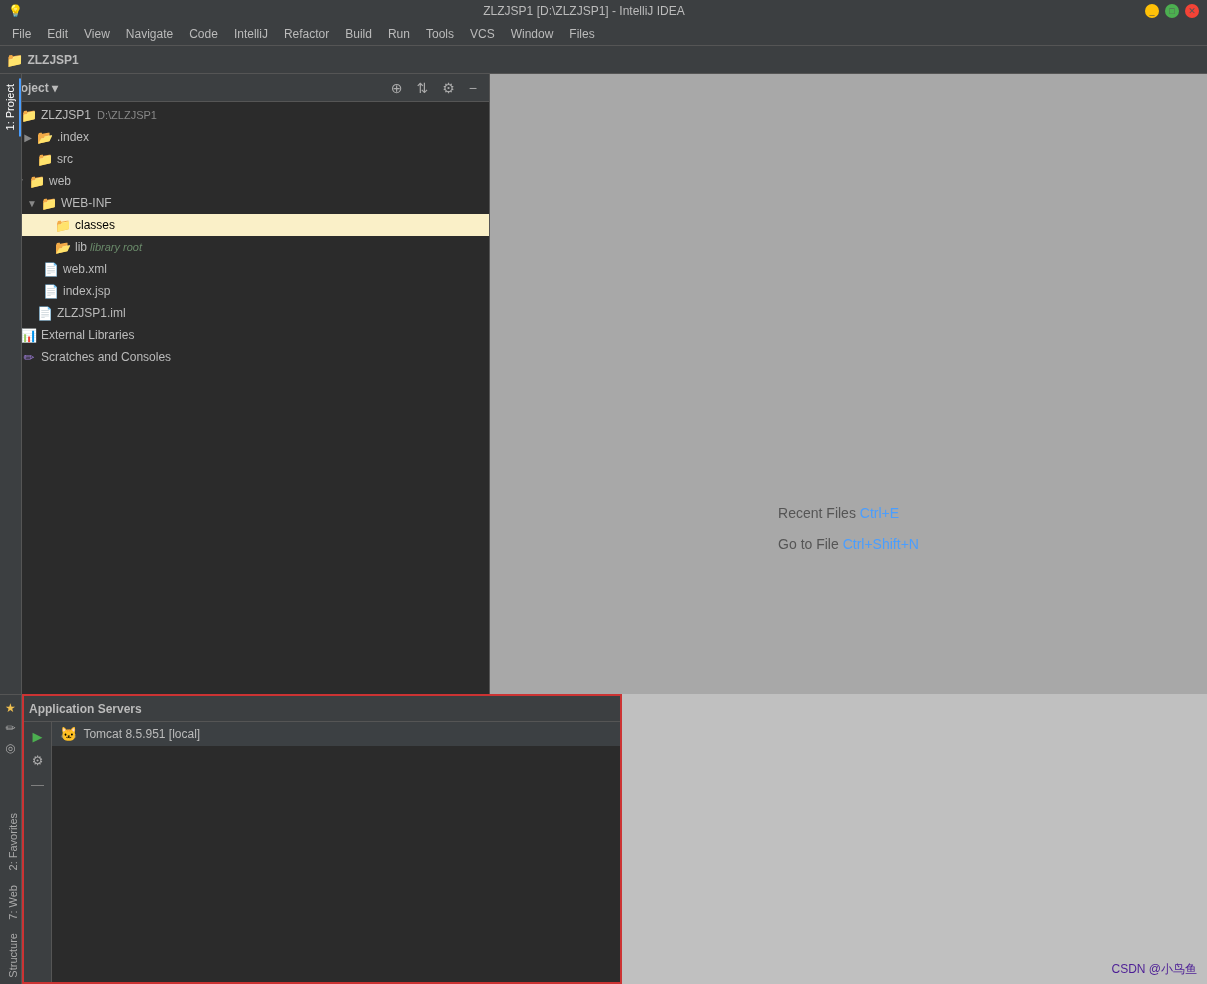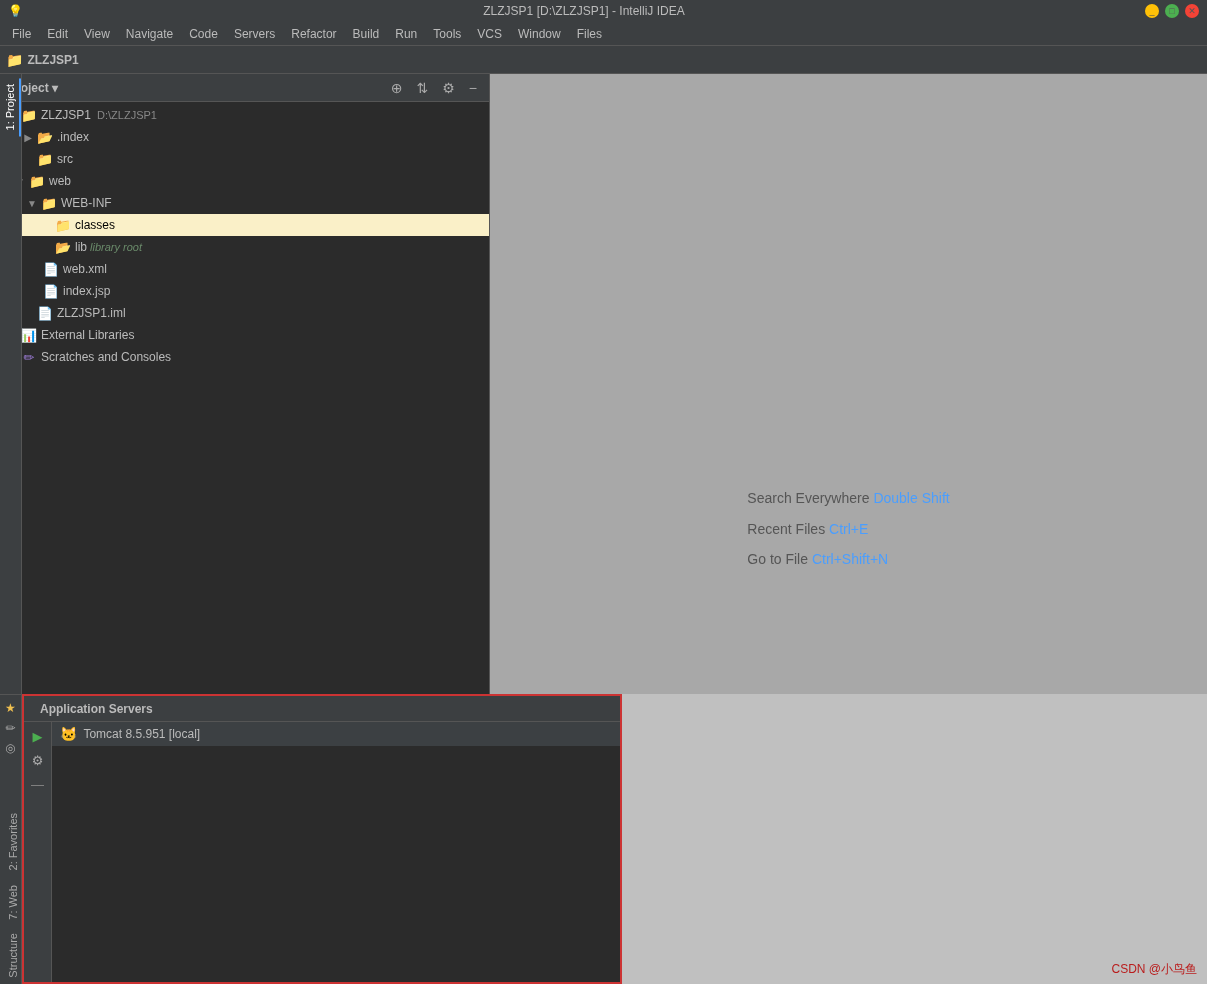--- a/index.html
+++ b/index.html
@@ -164,21 +164,21 @@
       width: 600px;
       display: flex;
       flex-direction: column;
       border: 2px solid #cc3333;
     }
     #app-servers-header {
       height: 26px;
       background: #3c3f41;
       display: flex;
       align-items: center;
-      padding: 0 16px;
+      padding: 0 5px;
       border-bottom: 1px solid #555;
     }
     .panel-title {
       color: #bbbbbb;
       font-size: 12px;
       font-weight: bold;
     }
     #app-servers-content {
       flex: 1;
       background: #2b2b2b;
@@ -234,21 +234,21 @@
       white-space: nowrap;
       width: 22px;
       text-align: center;
     }
 
     
     #watermark {
       position: absolute;
       bottom: 6px;
       right: 10px;
-      color: #b91c1c;
+      color: #4c1d95;
       font-size: 12px;
     }
 
     
     ::-webkit-scrollbar { width: 8px; height: 8px; }
     ::-webkit-scrollbar-track { background: #2b2b2b; }
     ::-webkit-scrollbar-thumb { background: #555; border-radius: 4px; }
 
     .library-root-label {
       color: #6a8a6a;
@@ -296,21 +296,21 @@
     <div class="win-btn close">✕</div>
   </div>
 </div>
 
 <div id="menubar">
   <div class="menu-item">File</div>
   <div class="menu-item">Edit</div>
   <div class="menu-item">View</div>
   <div class="menu-item">Navigate</div>
   <div class="menu-item">Code</div>
-  <div class="menu-item">Servers</div>
+  <div class="menu-item">IntelliJ</div>
   <div class="menu-item">Refactor</div>
   <div class="menu-item">Build</div>
   <div class="menu-item">Run</div>
   <div class="menu-item">Tools</div>
   <div class="menu-item">VCS</div>
   <div class="menu-item">Window</div>
   <div class="menu-item">Files</div>
 </div>
 
 <div id="toolbar">
@@ -422,24 +422,20 @@
         <span class="tree-arrow">▶</span>
         <span class="tree-icon" style="color:#9b7bd4;">✏</span>
         <span class="item-text">Scratches and Consoles</span>
       </div>
 
     </div>
   </div>
 
   <div id="editor-area">
     <div id="editor-hints">
-      <div class="hint-line">
-        <span>Search Everywhere </span>
-        <span class="hint-shortcut">Double Shift</span>
-      </div>
       <div class="hint-line">
         <span>Recent Files </span>
         <span class="hint-shortcut">Ctrl+E</span>
       </div>
       <div class="hint-line">
         <span>Go to File </span>
         <span class="hint-shortcut">Ctrl+Shift+N</span>
       </div>
     </div>
   </div>

